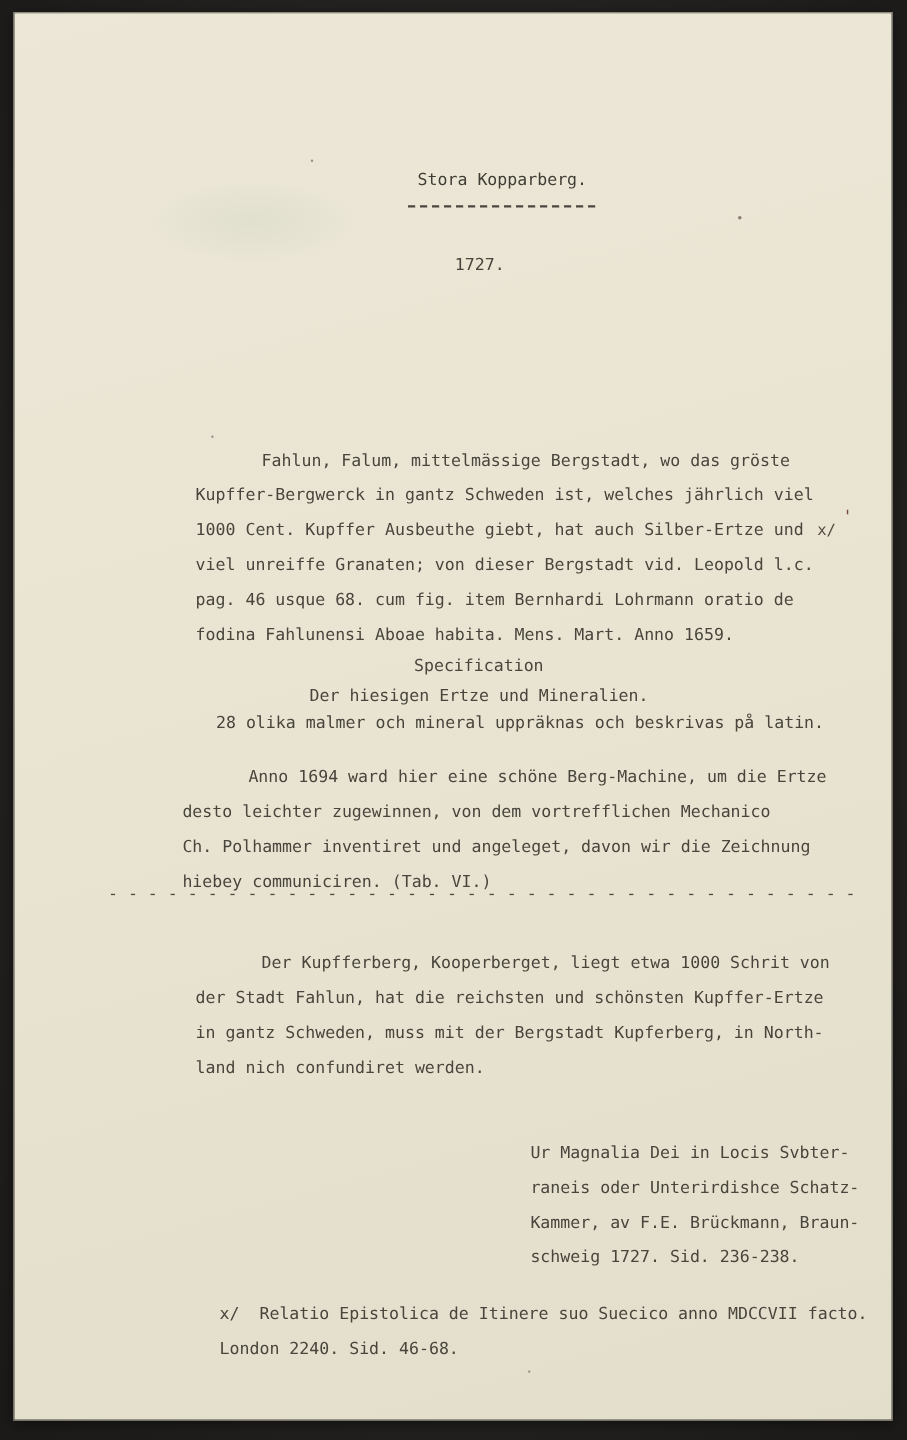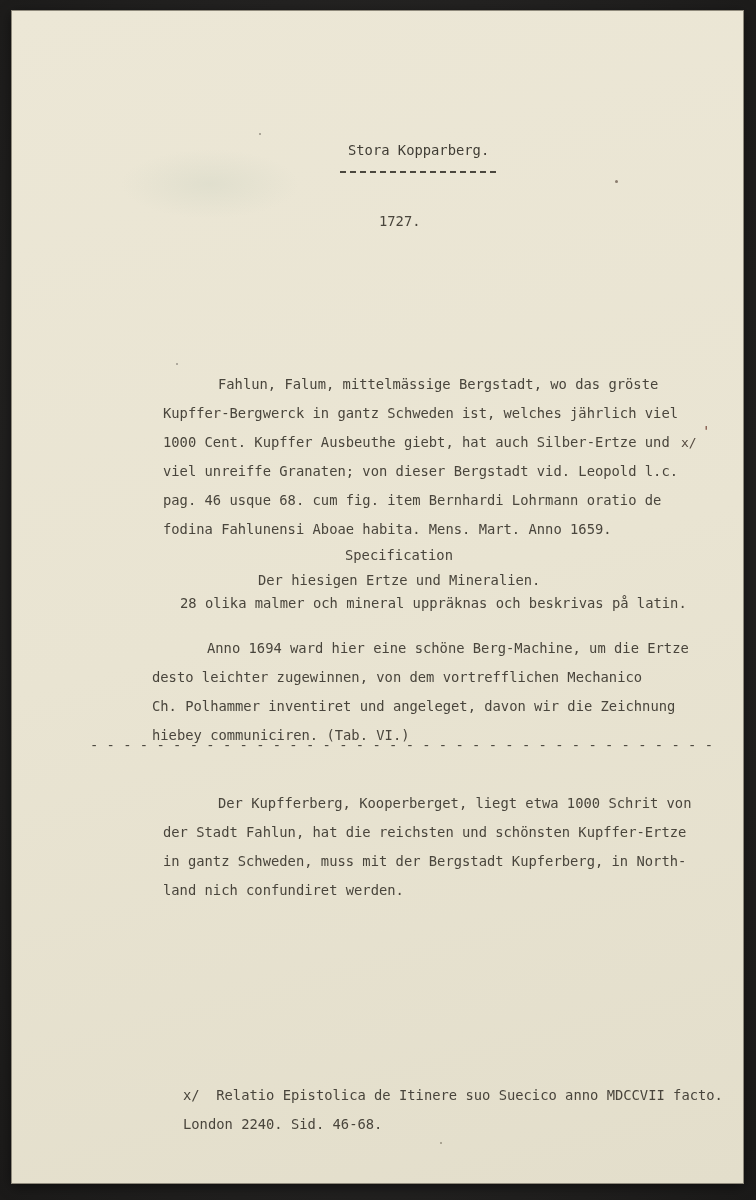--- a/index.html
+++ b/index.html
@@ -83,16 +83,20 @@
 Ch. Polhammer inventiret und angeleget, davon wir die Zeichnung
 hiebey communiciren. (Tab. VI.)</div>
 
   <div class="t sep" style="left:90px; top:731px; width:640px; overflow:hidden; white-space:pre;">- - - - - - - - - - - - - - - - - - - - - - - - - - - - - - - - - - - - - -</div>
 
   <div class="t indent" style="left:163px; top:776px; width:560px;margin-top:13px;">Der Kupfferberg, Kooperberget, liegt etwa 1000 Schrit von
 der Stadt Fahlun, hat die reichsten und schönsten Kupffer-Ertze
 in gantz Schweden, muss mit der Bergstadt Kupferberg, in North-
 land nich confundiret werden.</div>
 
+  <div class="t" style="left:442px; top:947px; width:290px;">Ur Magnalia Dei in Locis Svbter-
+raneis oder Unterirdishce Schatz-
+Kammer, av F.E. Brückmann, Braun-
+schweig 1727. Sid. 236-238.</div>
 
   <div class="t" style="left:183px; top:1081px; width:560px;">x/  Relatio Epistolica de Itinere suo Suecico anno MDCCVII facto.
 London 2240. Sid. 46-68.</div>
 </div>
 
 </body></html>

